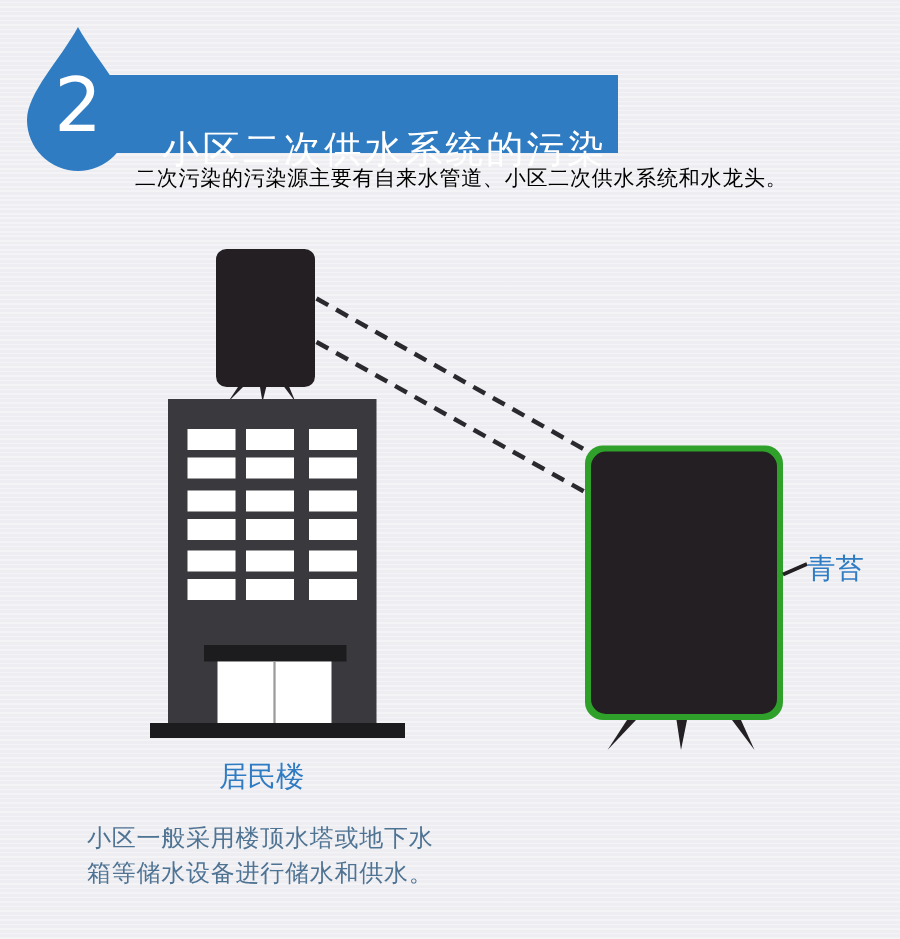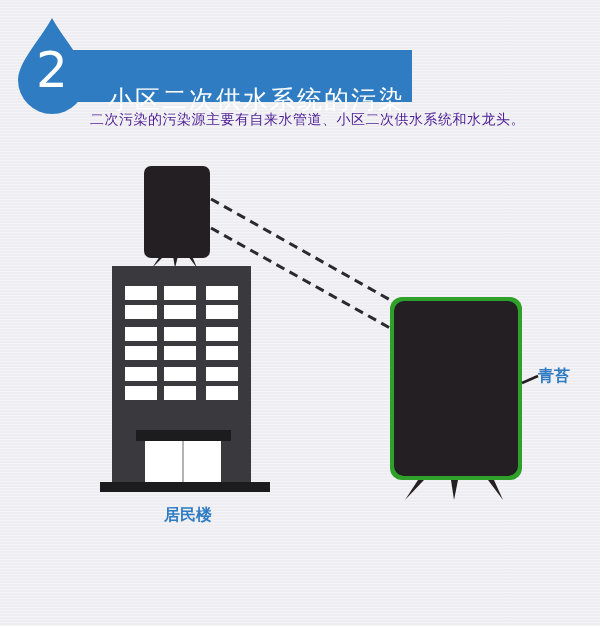--- a/index.html
+++ b/index.html
@@ -22,30 +22,30 @@
       color: #ffffff; font-size: 25px; letter-spacing: 2px; font-weight: normal; margin-top: 24px;
     }
     .drop-svg { position: absolute; left: 12px; top: 14px; }
     .drop-num {
       position: absolute; left: 26px; top: 40px; width: 52px; height: 60px;
       color: #ffffff; font-size: 50px; line-height: 60px; text-align: center;
       font-family: "DejaVu Sans", sans-serif;
     }
     .subtitle {
       position: absolute; left: 90px; top: 108px; height: 22px; line-height: 22px;
-      color: #4c1d95; font-size: 14px; letter-spacing: 0.5px;
+      color: #000000; font-size: 14px; letter-spacing: 0.5px;
     }
 
     
     .diagram { position: absolute; left: 0; top: 0; }
 
     .label-blue {
-      position: absolute; color: #2f7cc3; font-weight: bold; font-size: 16px;
+      position: absolute; color: #2f7cc3; font-weight: normal; font-size: 19px;
     }
-    .label-building { left: 164px; top: 505px; text-align: right; }
+    .label-building { left: 146px; top: 505px; text-align: right; }
     .label-moss { left: 538px; top: 366px; }
 
     .desc {
       position: absolute; color: #4f7393; font-size: 16px; line-height: 23px; letter-spacing: 0.5px;
     }
     .desc-left { left: 58px; top: 547px; width: 260px; }
     .desc-right { left: 338px; top: 547px; width: 250px; }
   </style>
 </head>
 <body>
@@ -108,13 +108,17 @@
       <path d="M405 500 L418 480 L424 480 Z" fill="#231f22"></path>
       <path d="M454 500 L451 480 L458 480 Z" fill="#231f22"></path>
       <path d="M503 500 L488 480 L494 480 Z" fill="#231f22"></path>
       <line x1="522" y1="383" x2="538" y2="376" stroke="#231f22" stroke-width="2.5"></line>
     </g>
   </svg>
 
   <div class="label-blue label-building">居民楼</div>
   <div class="label-blue label-moss">青苔</div>
 
+  <div class="desc desc-left">
+    <div>小区一般采用楼顶水塔或地下水</div>
+    <div>箱等储水设备进行储水和供水。</div>
+  </div>
 </div>
 
 </body></html>

